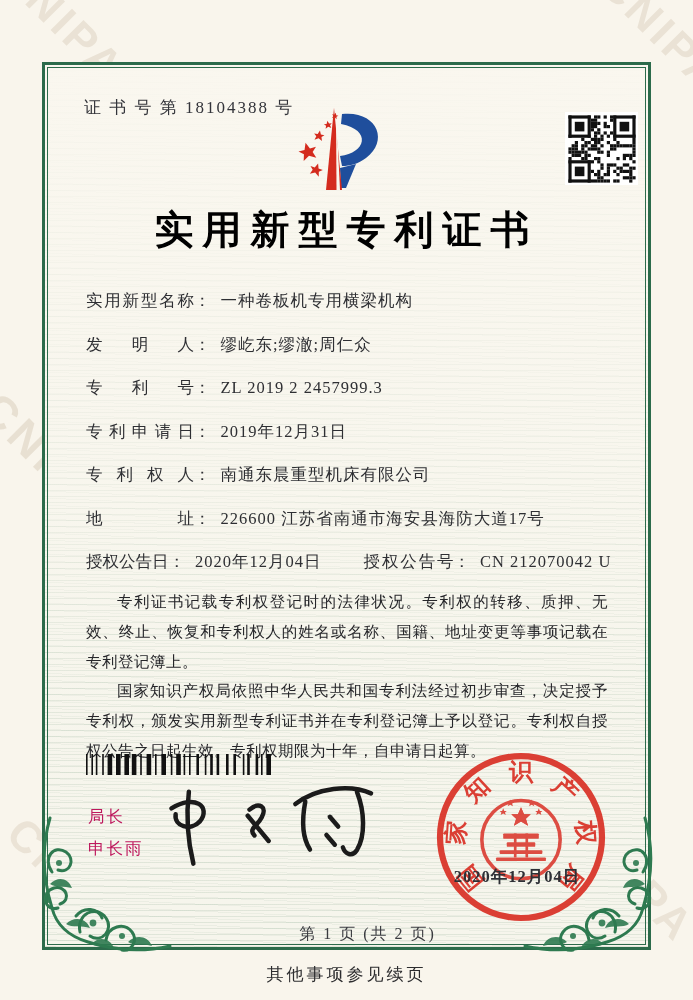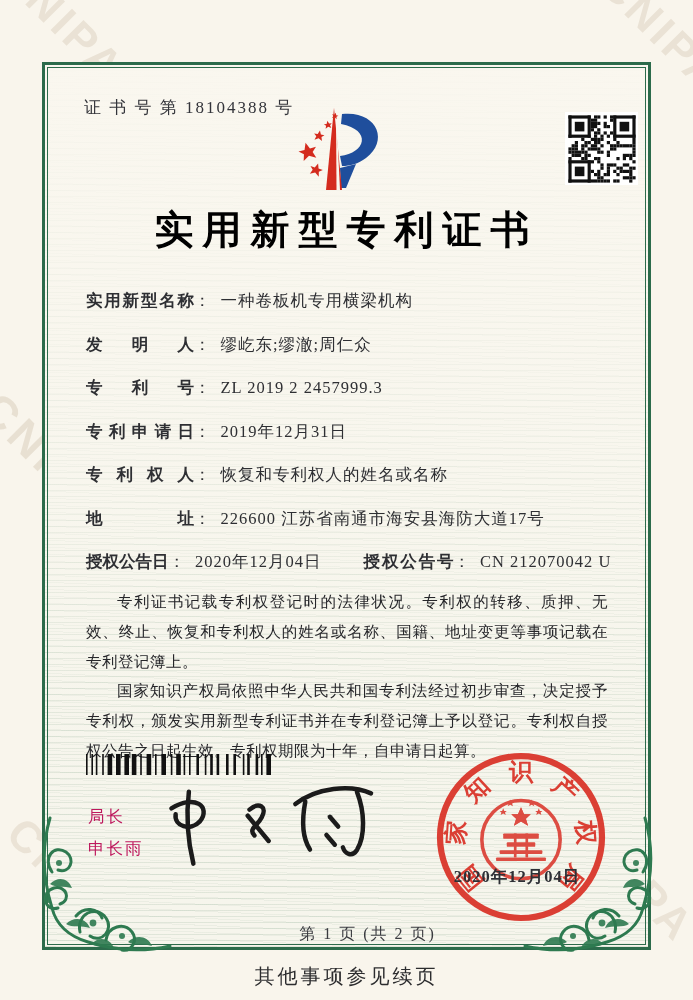--- a/index.html
+++ b/index.html
@@ -55,21 +55,21 @@
     position:absolute; left:0; top:203px; width:100%;
     text-align:center; font-size:39px; font-weight:bold;
     letter-spacing:9px; color:#000000;
   }
 
   
   .fields{ position:absolute; left:86px; top:289px; width:520px; font-size:16.5px; color:#2e2f33; }
   .row{ display:flex; margin-bottom:20.5px; line-height:23px; white-space:nowrap; }
   .lbl{
     display:inline-block; width:108px;
-    text-align:justify; text-align-last:justify;font-weight:bold;
+    text-align:justify; text-align-last:justify;
   }
   .colon{ margin-right:10px; }
   .val{ letter-spacing:1px; }
   .pair2{ margin-left:42px; display:flex; }
   .pair2 .lbl{ width:90px; }
 
   
   .paras{
     position:absolute; left:86px; top:587px; width:522px;
     font-size:15.5px; line-height:1.92; color:#26262a; text-align:justify;
@@ -87,21 +87,21 @@
     position:absolute; left:428px; top:866px; width:178px; text-align:center;
     font-size:16.5px; font-weight:bold; color:#2e3036; letter-spacing:1px; z-index:6;
   }
 
   .page-info{
     position:absolute; left:0; top:924px; width:100%; text-align:center;
     font-size:16px; color:#3a3b40; letter-spacing:2px; z-index:4;padding-left:42px;
   }
   .footer-note{
     position:absolute; left:0; top:963px; width:100%; text-align:center;
-    font-size:20px; color:#2c2c2e; letter-spacing:3px;
+    font-size:17px; color:#2c2c2e; letter-spacing:3px;
   }
 </style>
 </head>
 <body>
 
 <div class="page">
 
   <div class="wm" style="left:-14px; top:-4px; font-size:44px; opacity:0.18;">CNIPA</div>
   <div class="wm" style="left:585px; top:6px; font-size:44px; opacity:0.18;">CNIPA</div>
   <div class="wm" style="left:-34px; top:430px; font-size:46px; opacity:0.2;">CNIPA</div>
@@ -356,21 +356,21 @@
       <span class="val">ZL 2019 2 2457999.3</span>
     </div>
     <div class="row">
       <span class="lbl">专利申请日</span>
         <span class="colon">：</span>
       <span class="val">2019年12月31日</span>
     </div>
     <div class="row">
       <span class="lbl">专利权人</span>
         <span class="colon">：</span>
-      <span class="val">恢复和专利权人的姓名或名称</span>
+      <span class="val">南通东晨重型机床有限公司</span>
     </div>
     <div class="row">
       <span class="lbl">地址</span>
         <span class="colon">：</span>
       <span class="val">226600 江苏省南通市海安县海防大道17号</span>
     </div>
     <div class="row">
       <span class="lbl">授权公告日</span>
         <span class="colon">：</span>
       <span class="val">2020年12月04日</span>

